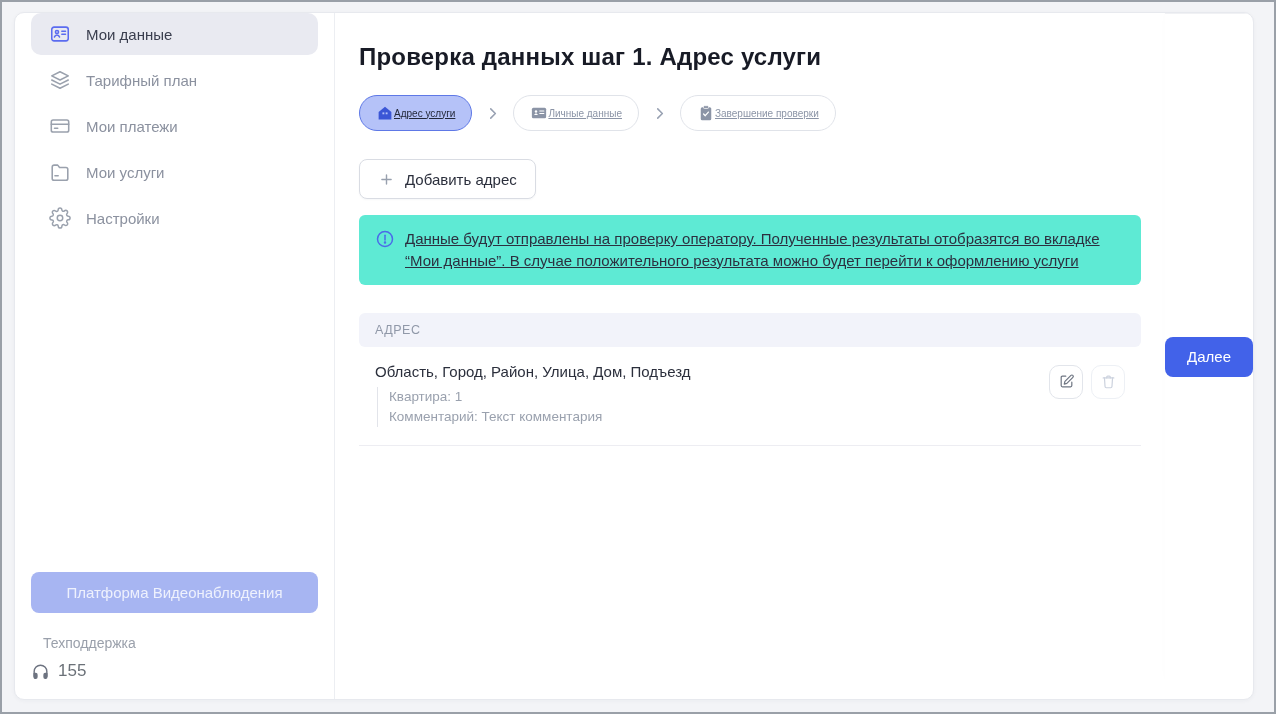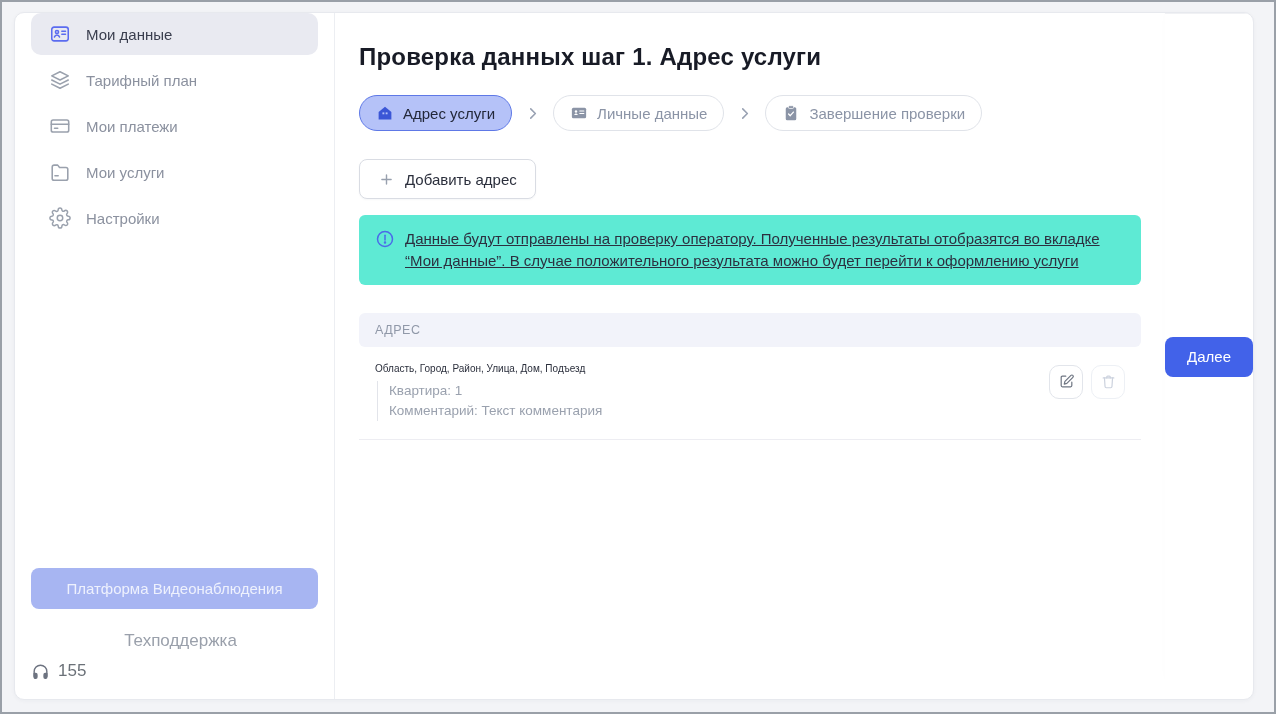--- a/index.html
+++ b/index.html
@@ -47,34 +47,34 @@
   .sidebar-bottom { margin-top: auto; padding: 0 16px 18px 16px; }
   .platform-btn {
     width: 100%; height: 41px;
     background: #a7b5f2;
     color: #eef1fd;
     border: none; border-radius: 8px;
     font-size: 15px;
     font-family: inherit;
     cursor: pointer;
   }
-  .support-label { margin: 22px 0 10px 12px; font-size: 17px; color: #9aa0ab; text-align: center; }
+  .support-label { margin: 22px 0 10px 12px; font-size: 14px; color: #9aa0ab; }
   .support-row { display: flex; align-items: center; gap: 8px; font-size: 17px; color: #6b7178; }
   .support-row .ic { color: #6d7380; display: inline-flex; }
   
   .main { flex: 1; min-width: 0; display: flex; flex-direction: row; }
   .content { flex: 1; padding: 30px 24px 0 24px; overflow: hidden; }
   h1.page-title { font-size: 24px; font-weight: 700; color: #181b26; letter-spacing: .2px; }
   .steps { margin-top: 24px; display: flex; align-items: center; gap: 12px; }
   .step-pill {
-    display: inline-flex; align-items: center; gap: 9px;
+    display: inline-flex; align-items: center; 
     height: 36px; padding: 0 16px;
-    border-radius: 18px; font-size: 15px;
+    border-radius: 18px; font-size: 10px;
     background: #ffffff; border: 1px solid #e0e3e9; color: #8b94a6;
-    cursor: pointer; white-space: nowrap;
+    cursor: pointer; white-space: nowrap; text-decoration: underline;
   }
   .step-pill .ic { display: inline-flex; color: #8b94a6; }
   .step-pill.active {
     background: #b5c2f8; border: 1px solid #5e78e6; color: #23283a;
   }
   .step-pill.active .ic { color: #3b56d6; }
   .step-chevron { color: #98a1b2; display: inline-flex; }
   .add-btn {
     margin-top: 28px;
     display: inline-flex; align-items: center; gap: 10px;
@@ -100,21 +100,21 @@
     border-radius: 6px;
     display: flex; align-items: center;
     padding: 0 16px;
     color: #9098a8; font-size: 12.5px; letter-spacing: .5px;
   }
   .address-row {
     display: flex; align-items: flex-start; justify-content: space-between;
     padding: 16px 16px 18px 16px;
     border-bottom: 1px solid #ededf2;
   }
-  .address-line { font-size: 10px; color: #2b2f3c; }
+  .address-line { font-size: 15px; color: #2b2f3c; }
   .address-sub {
     margin-top: 7px; margin-left: 2px;
     border-left: 1px solid #e2e4ea;
     padding-left: 11px;
     font-size: 13.5px; color: #9aa1ae; line-height: 1.5;
   }
   .row-actions { display: flex; gap: 8px; margin-top: 2px; }
   .icon-btn {
     width: 34px; height: 34px;
     border-radius: 10px; background: #ffffff;

